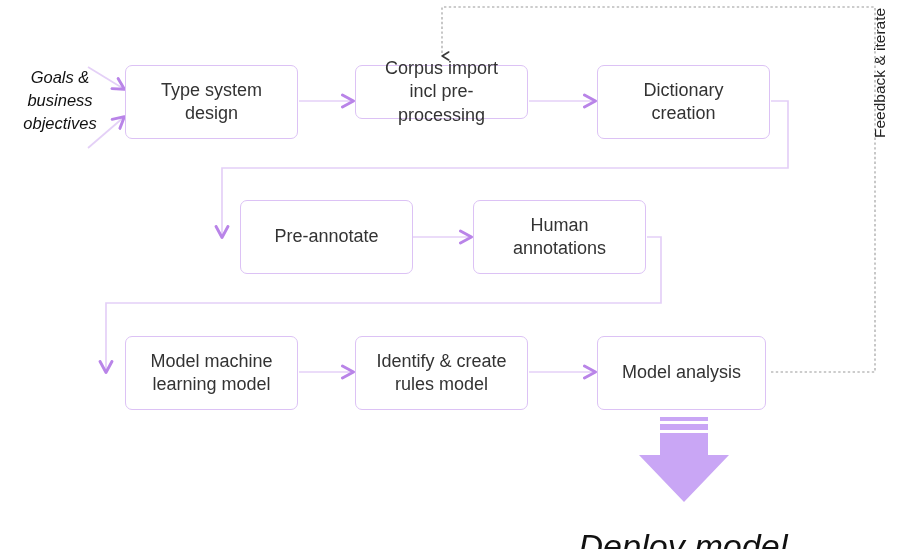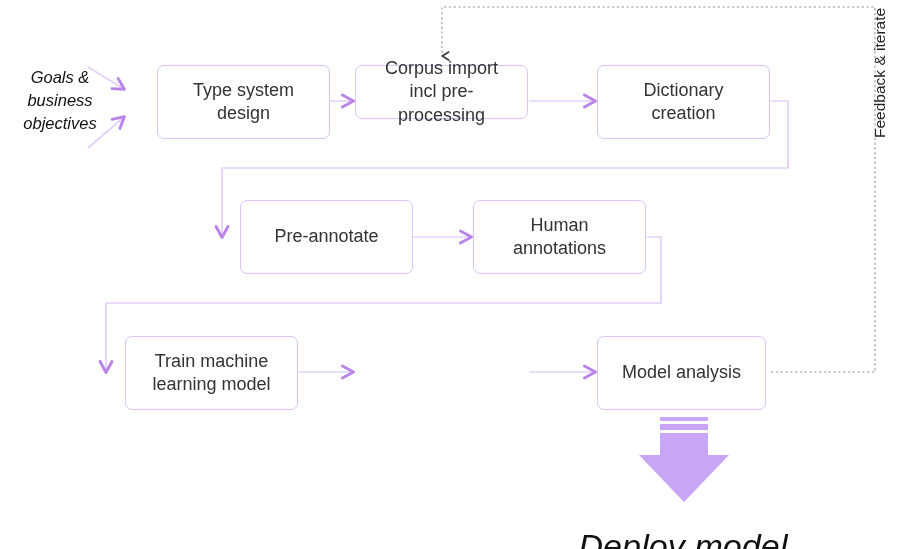--- a/index.html
+++ b/index.html
@@ -118,21 +118,21 @@
 
     <path d="M771,372 L875,372 L875,7 L442,7 L442,56" fill="none" stroke="#9a9a9a" stroke-width="1.1" stroke-dasharray="2.4 2.4" marker-end="url(#ah-dark)"></path>
 
     <g fill="#c9a6f5">
       <rect x="660" y="417" width="48" height="4"></rect>
       <rect x="660" y="424" width="48" height="6"></rect>
       <path d="M660,433 L708,433 L708,455 L729,455 L684,502 L639,455 L660,455 Z"></path>
     </g>
   </svg>
 
-  <div class="node" style="left:125px; top:65px; width:173px; height:74px;margin-left:32px;">
+  <div class="node" style="left:125px; top:65px; width:173px; height:74px;">
     <span class="node-label">Type system
 design</span>
   </div>
 
   <div class="node" style="left:355px; top:65px; width:173px; height:54px;">
     <span class="node-label">Corpus import
 incl pre-
 processing</span>
   </div>
 
@@ -144,24 +144,28 @@
   <div class="node" style="left:473px; top:200px; width:173px; height:74px;">
     <span class="node-label">Human
 annotations</span>
   </div>
 
   <div class="node" style="left:240px; top:200px; width:173px; height:74px;">
     <span class="node-label">Pre-annotate</span>
   </div>
 
   <div class="node" style="left:125px; top:336px; width:173px; height:74px;">
-    <span class="node-label">Train machine
+    <span class="node-label">Model machine
 learning model</span>
   </div>
 
+  <div class="node" style="left:355px; top:336px; width:173px; height:74px;">
+    <span class="node-label">Identify &amp; create
+rules model</span>
+  </div>
 
   <div class="node" style="left:597px; top:336px; width:169px; height:74px;">
     <span class="node-label">Model analysis</span>
   </div>
 
   <div class="free-text" id="input-label">Goals &amp;
 business
 objectives</div>
 
   <div class="free-text" id="deploy-label">Deploy model</div>

